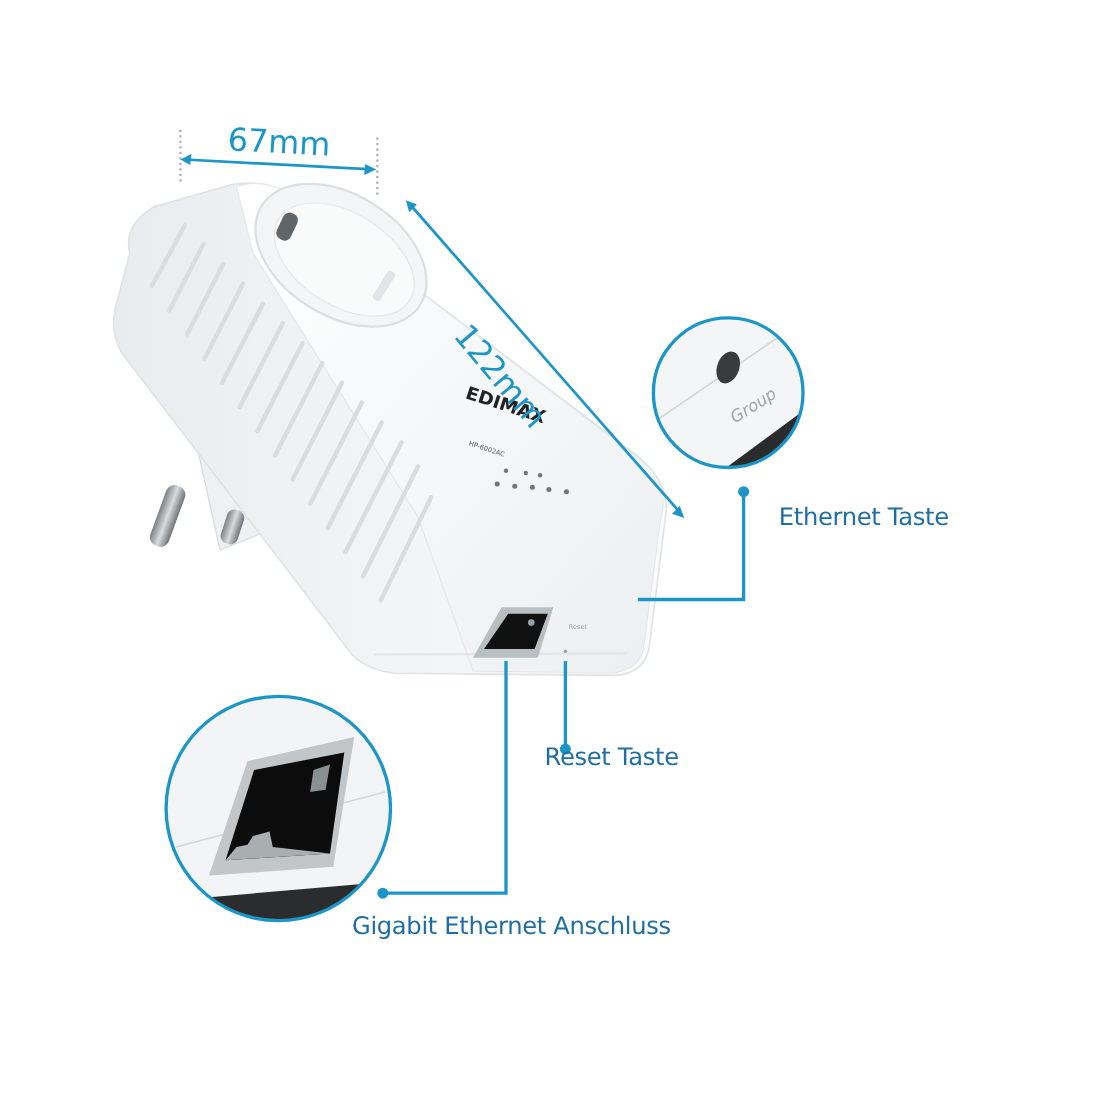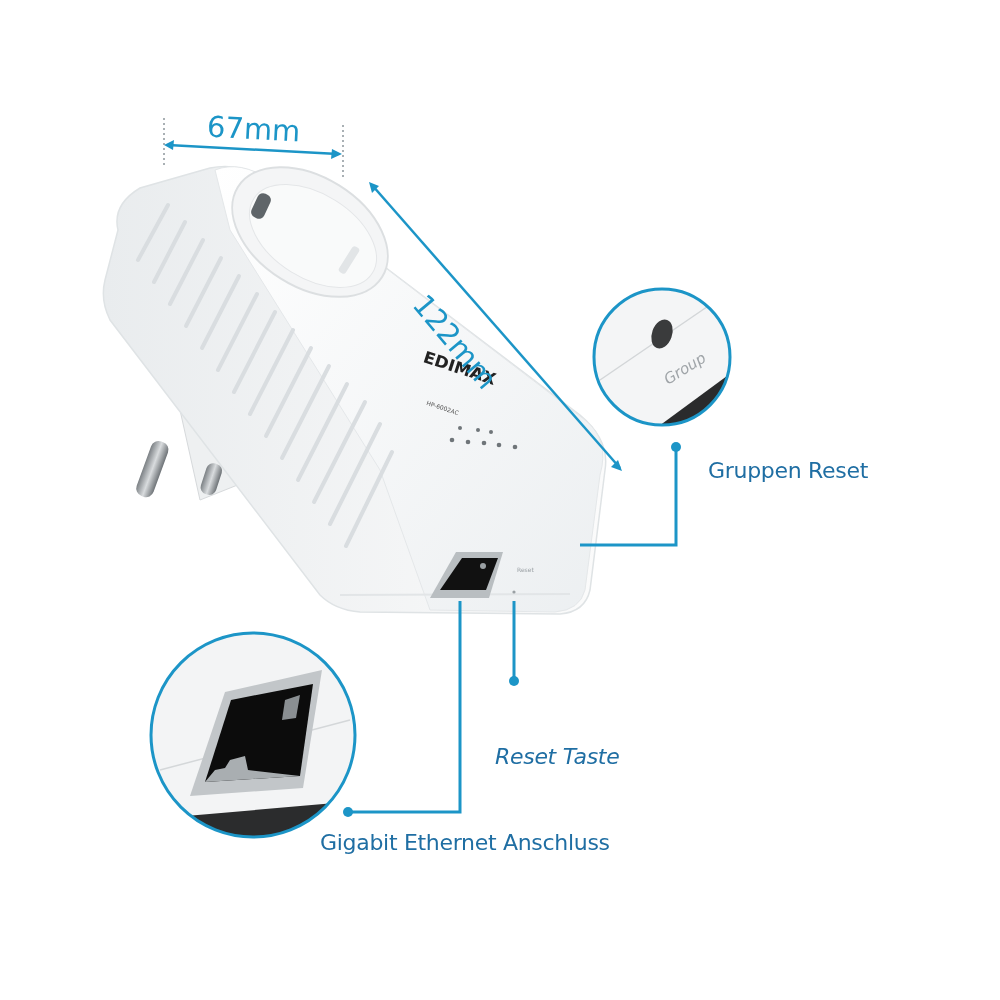--- a/index.html
+++ b/index.html
@@ -140,17 +140,17 @@
 
     <g stroke="#1c95c7" stroke-width="3" fill="none">
       <line x1="514" y1="601" x2="514" y2="680"></line>
     </g>
     <circle cx="514" cy="681" r="5" fill="#1c95c7"></circle>
   </svg>
 
   <div class="dim-label" style="left:207px;top:112px;transform:rotate(3deg);">67mm</div>
   <div class="dim-label" style="left:432px;top:288px;transform:rotate(50deg);transform-origin:left top;">122mm</div>
 
-  <div class="label" style="left:708px;top:458px;">Gruppen Reset</div>
-  <div class="label" style="left:495px;top:744px;font-style:italic;">Reset Taste</div>
+  <div class="label" style="left:708px;top:458px;">Ethernet Taste</div>
+  <div class="label" style="left:495px;top:676px;">Reset Taste</div>
   <div class="label" style="left:320px;top:830px;">Gigabit Ethernet Anschluss</div>
 
 </div>
 
 </body></html>

